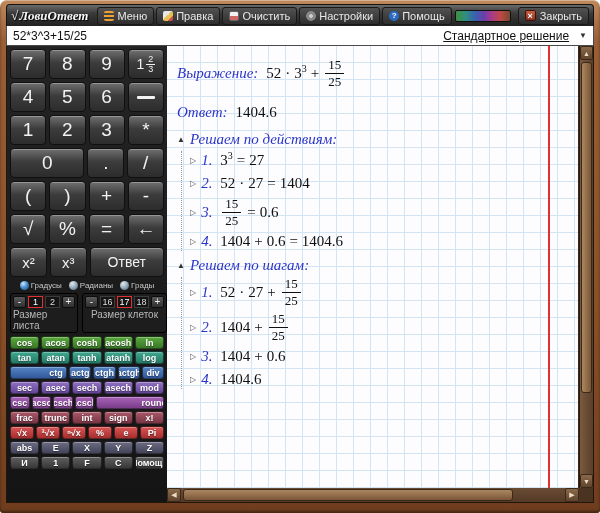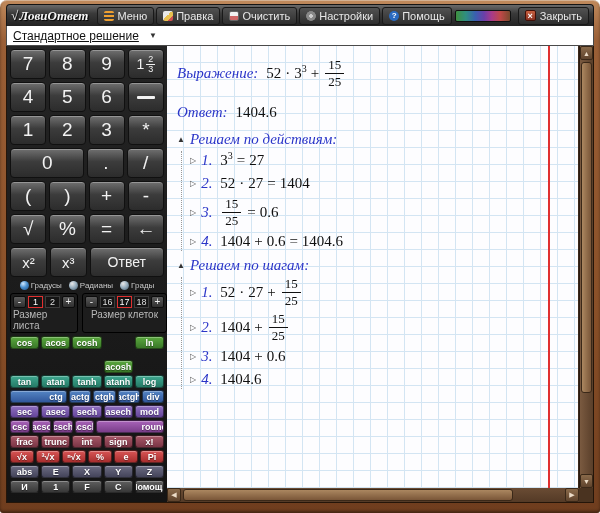--- a/index.html
+++ b/index.html
@@ -152,20 +152,21 @@
         </div>
       </div>
     <div class="gradient-strip"></div>
     <div class="close-btn">
       <span class="ci">×</span>
       <span>Закрыть</span>
     </div>
   </div>
 
   <div class="formula-bar">
+    <input class="formula-input" value="52*3^3+15/25" style="">
     <span class="mode-select">Стандартное решение</span>
     <span class="mode-arrow">▼</span>
   </div>
 
   <div class="body">
 
     <div class="left-panel">
       <div id="keypad-root">
           <div class="kp-row">
             <button class="kp-btn">7</button>
@@ -249,21 +250,21 @@
               <span class="size-btn">+</span>
             </div>
             <div class="size-label">Размер клеток</div>
           </div>
       </div>
       <div id="fn-root">
           <div class="fn-row">
             <button class="fn-btn" style="background: linear-gradient(rgb(90, 168, 62), rgb(58, 120, 40));">cos</button>
             <button class="fn-btn" style="background: linear-gradient(rgb(90, 168, 62), rgb(58, 120, 40));">acos</button>
             <button class="fn-btn" style="background: linear-gradient(rgb(90, 168, 62), rgb(58, 120, 40));">cosh</button>
-            <button class="fn-btn" style="background: linear-gradient(rgb(90, 168, 62), rgb(58, 120, 40)); margin-top: 24px;">acosh</button>
+            <button class="fn-btn" style="background: linear-gradient(rgb(90, 168, 62), rgb(58, 120, 40));">acosh</button>
             <button class="fn-btn" style="background: linear-gradient(rgb(90, 168, 62), rgb(58, 120, 40));">ln</button>
           </div>
           <div class="fn-row">
             <button class="fn-btn" style="background: linear-gradient(rgb(63, 168, 144), rgb(37, 122, 102));">tan</button>
             <button class="fn-btn" style="background: linear-gradient(rgb(63, 168, 144), rgb(37, 122, 102));">atan</button>
             <button class="fn-btn" style="background: linear-gradient(rgb(63, 168, 144), rgb(37, 122, 102));">tanh</button>
             <button class="fn-btn" style="background: linear-gradient(rgb(63, 168, 144), rgb(37, 122, 102));">atanh</button>
             <button class="fn-btn" style="background: linear-gradient(rgb(63, 168, 144), rgb(37, 122, 102));">log</button>
           </div>
           <div class="fn-row">

